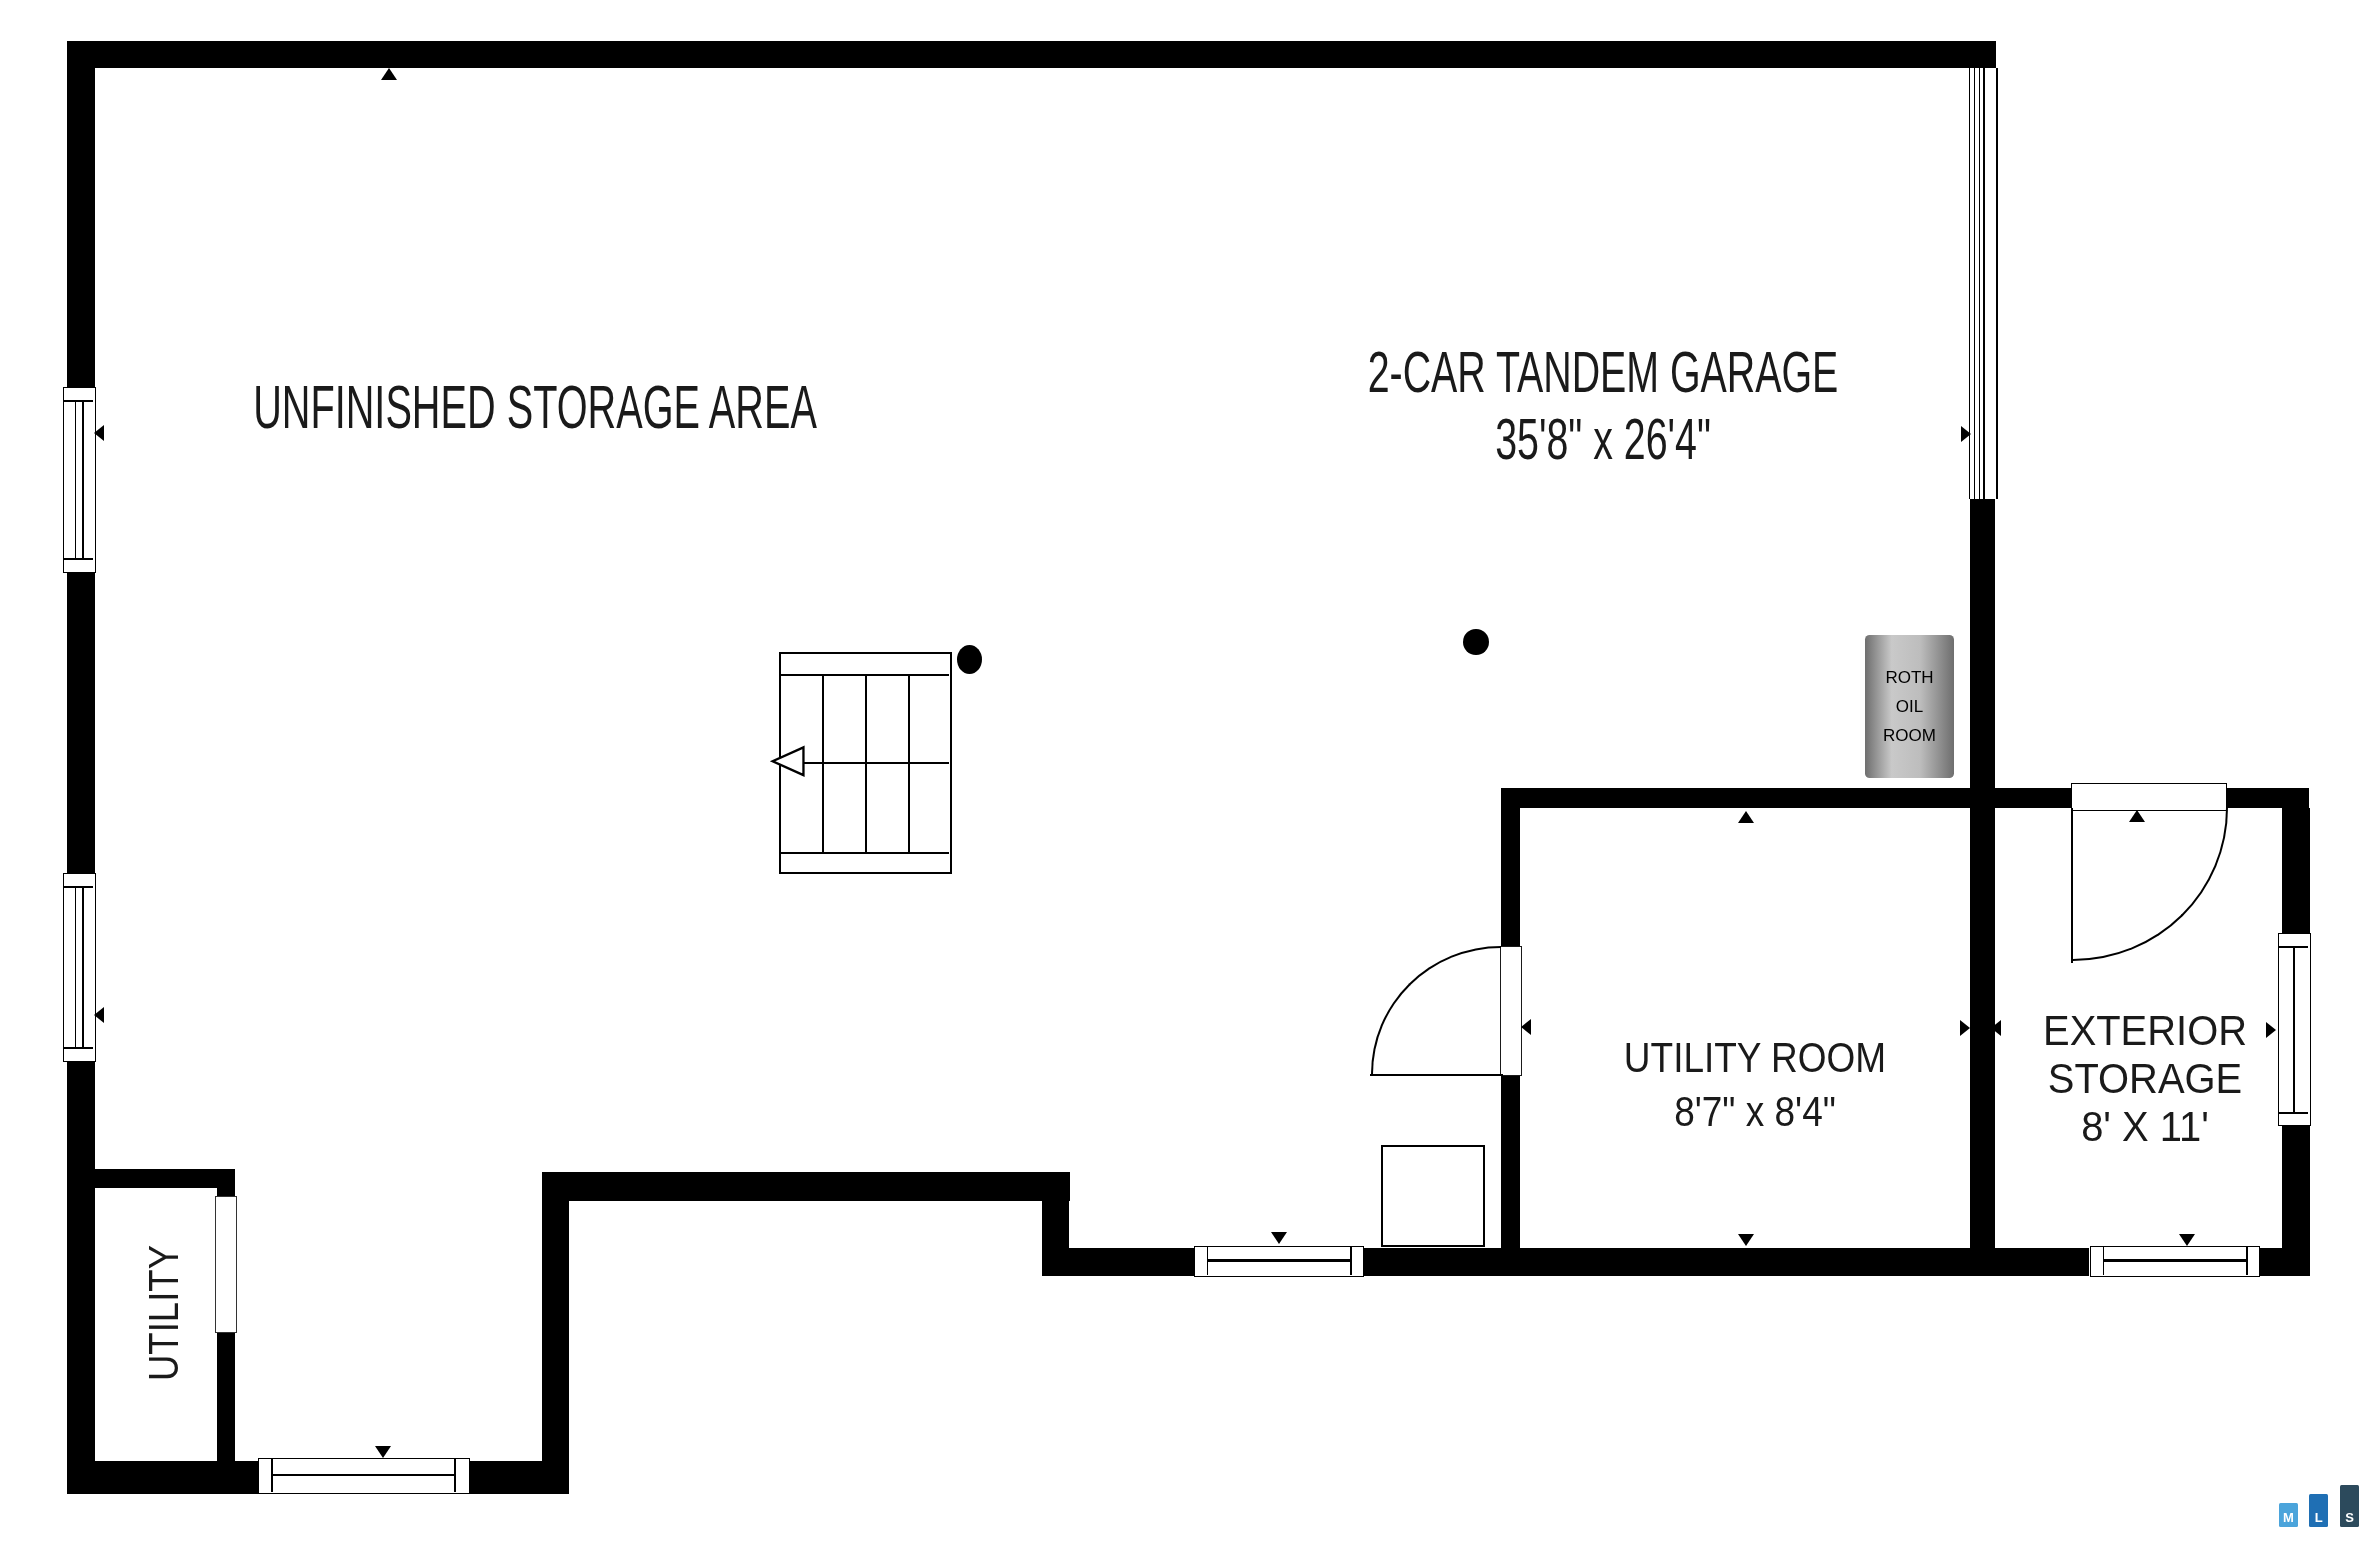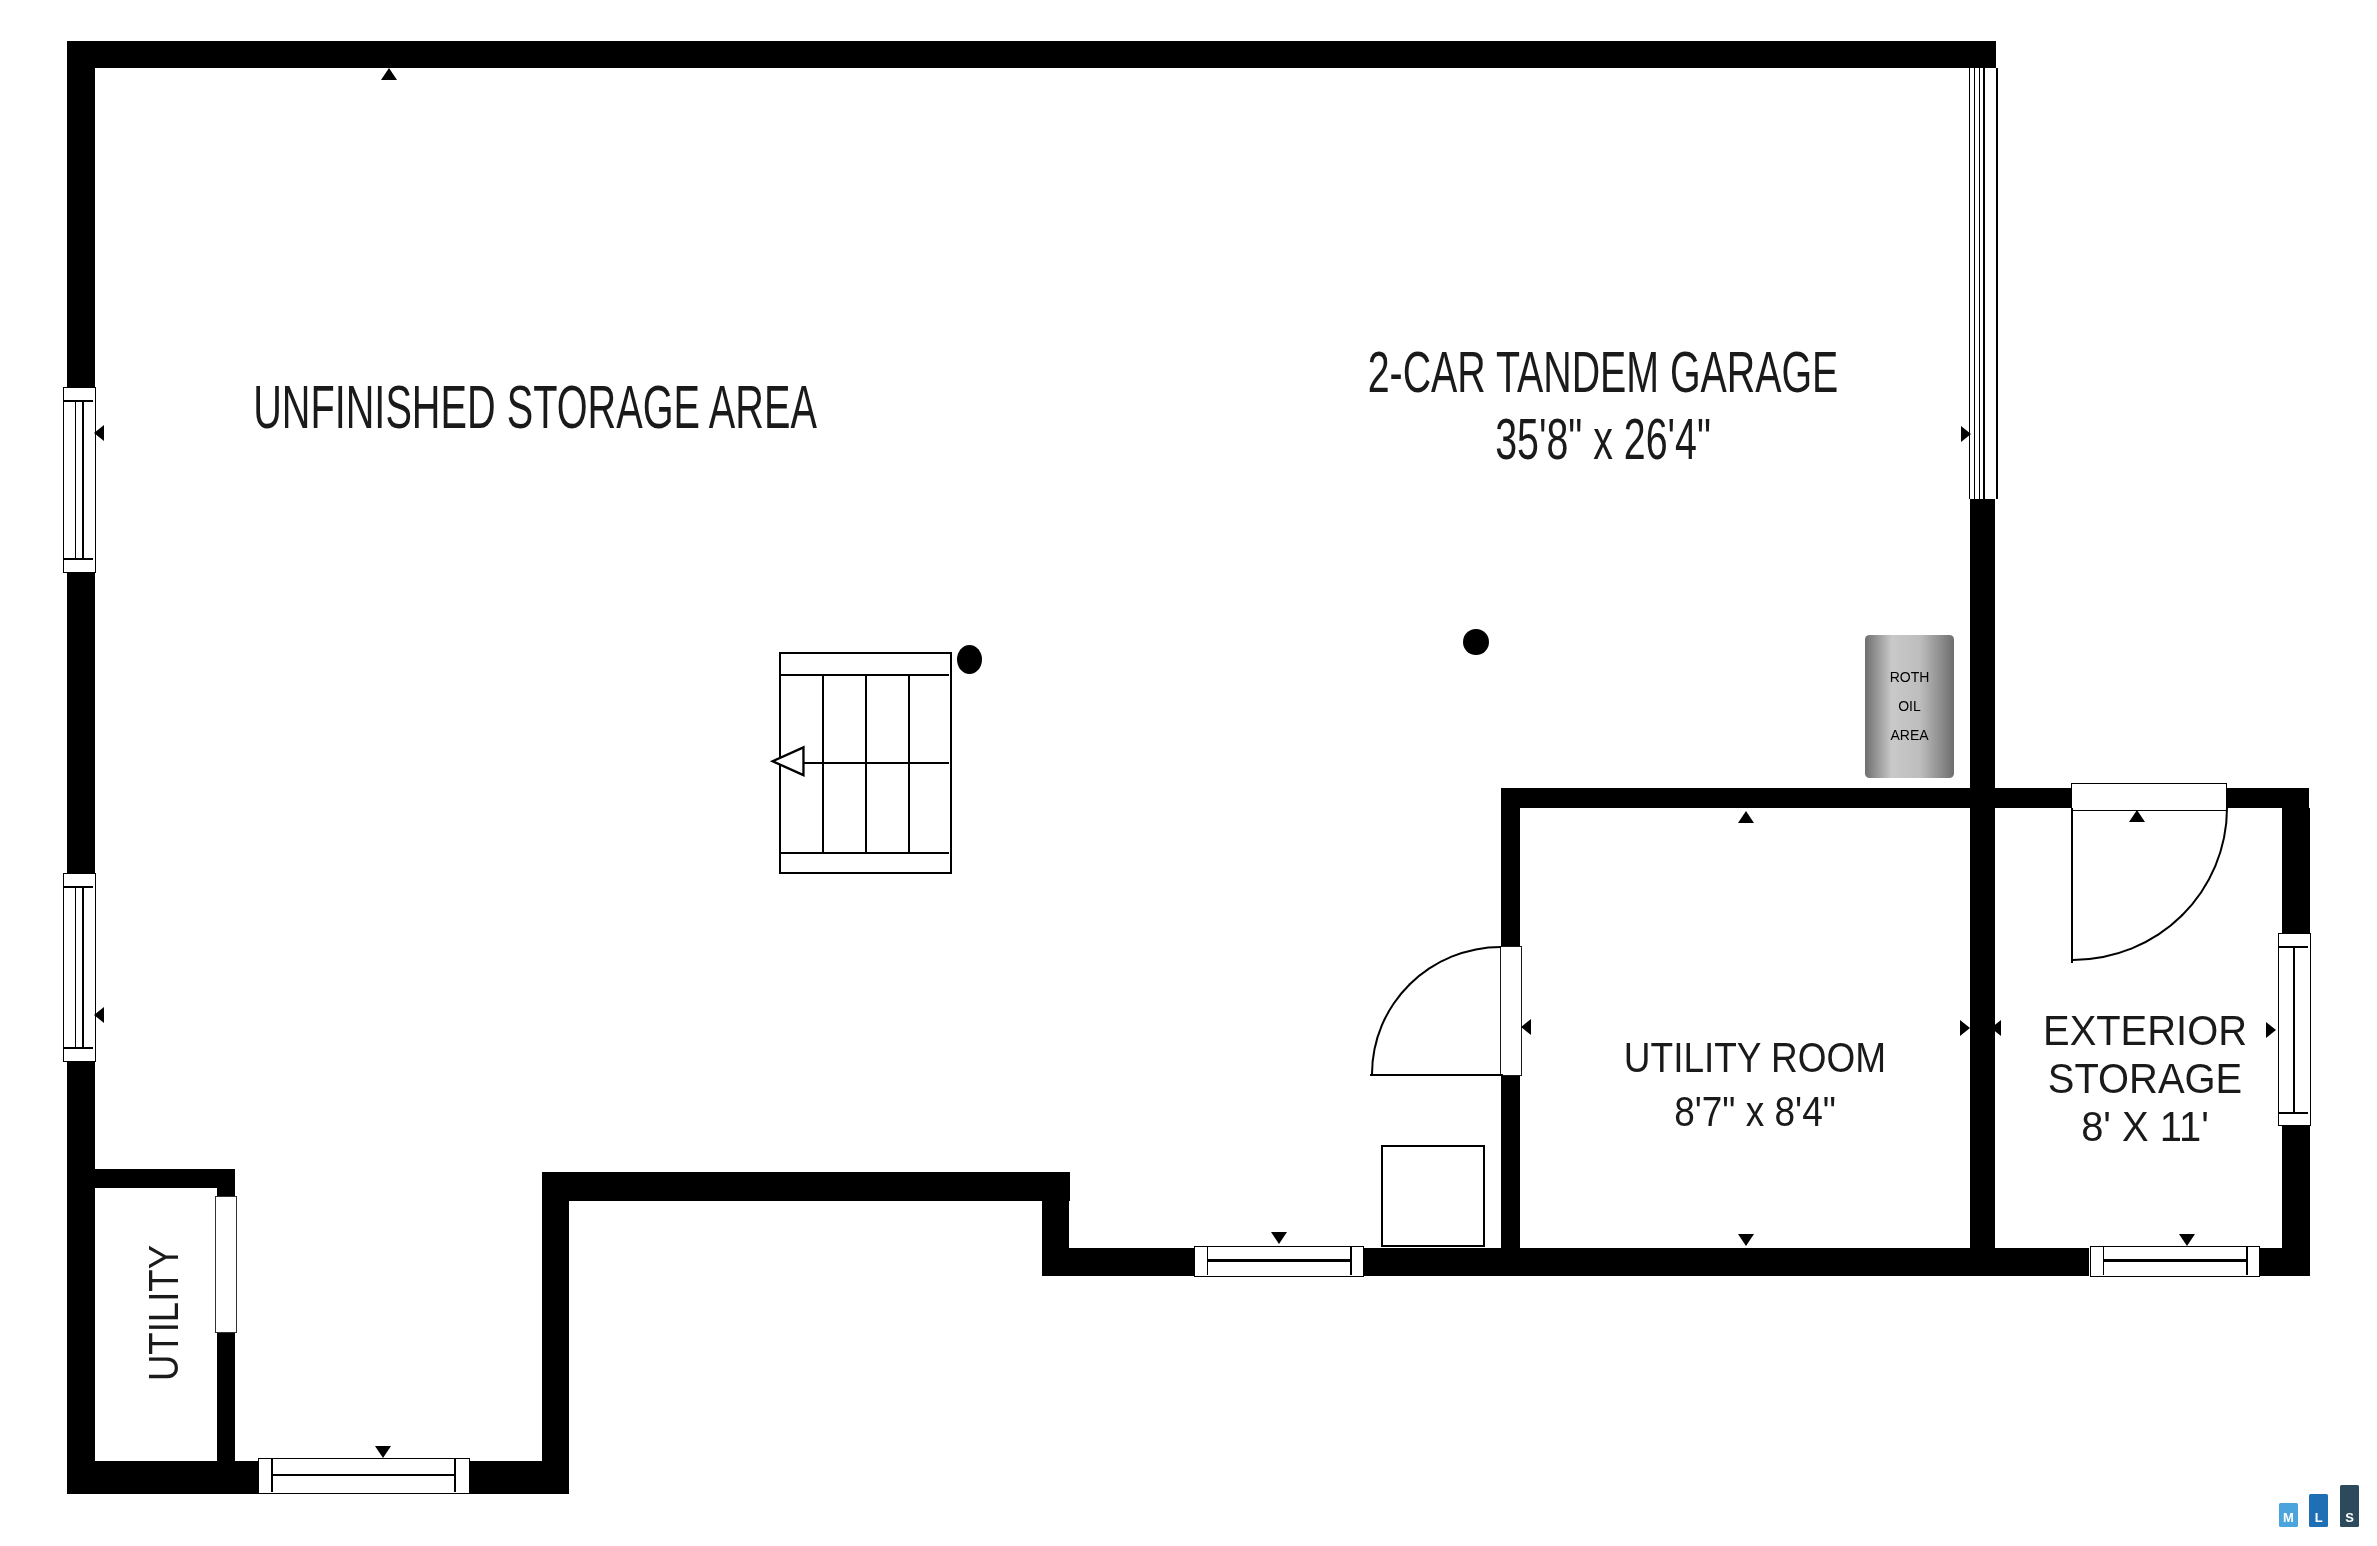--- a/index.html
+++ b/index.html
@@ -19,21 +19,21 @@
   .tri{position:absolute;width:0;height:0;}
   .tri.up{border-left:8.5px solid transparent;border-right:8.5px solid transparent;border-bottom:12.4px solid #000;}
   .tri.down{border-left:8.5px solid transparent;border-right:8.5px solid transparent;border-top:12.4px solid #000;}
   .tri.left{border-top:8.5px solid transparent;border-bottom:8.5px solid transparent;border-right:10px solid #000;}
   .tri.right{border-top:8.5px solid transparent;border-bottom:8.5px solid transparent;border-left:10px solid #000;}
   .label{position:absolute;color:#1a1a1a;white-space:nowrap;text-align:center;}
   .stairs{position:absolute;border:2.3px solid #000;background:#fff;box-sizing:border-box;}
   .sline{position:absolute;background:#000;}
   .tank{position:absolute;background:linear-gradient(90deg,#6e6e6e 0%,#c9c9c9 30%,#bdbdbd 62%,#6e6e6e 100%);
         border-radius:4.6px;display:flex;flex-direction:column;align-items:center;justify-content:center;
-        font-size:14px;line-height:29px;color:#000;text-align:center;}
+        font-size:17px;line-height:29px;color:#000;text-align:center;}
   .gdoor{position:absolute;background:#fff;border-left:1.5px solid #000;border-right:2.3px solid #000;box-sizing:border-box;}
   .logo-text{position:absolute;font-size:60px;line-height:1;letter-spacing:10.8px;color:#ffffff;
              -webkit-text-stroke:1.5px #9aa0a3;font-weight:400;}
   .badge{position:absolute;display:flex;align-items:flex-end;justify-content:center;
          color:#fff;font-weight:bold;font-size:13px;padding-bottom:2.3px;box-sizing:border-box;border-radius:1.5px;}
 </style>
 </head>
 <body>
 
 <div id="plan">
@@ -126,21 +126,21 @@
   <svg class="abs" style="left:768px;top:745px;" width="37" height="32.5" viewBox="0 0 48 42">
     <polygon points="46,3 6,21 46,39" fill="#ffffff" stroke="#000000" stroke-width="3"></polygon>
   </svg>
 
   <div class="dot" style="left:957px;top:645px;width:25px;height:29px;"></div>
   <div class="dot" style="left:1463px;top:629px;width:25.5px;height:26px;"></div>
 
   <div class="tank" style="left:1865px;top:635px;width:89px;height:143px;">
     <span>ROTH</span>
     <span>OIL</span>
-    <span>AREA</span>
+    <span>ROOM</span>
   </div>
 
   <div class="tri up" style="left:381px;top:68px;"></div>
   <div class="tri left" style="left:94px;top:425px;"></div>
   <div class="tri left" style="left:94px;top:1007px;"></div>
   <div class="tri right" style="left:1961px;top:426px;"></div>
   <div class="tri left" style="left:1521px;top:1019px;"></div>
   <div class="tri up" style="left:1738px;top:811px;"></div>
   <div class="tri down" style="left:1738px;top:1234px;"></div>
   <div class="tri up" style="left:2129px;top:810px;"></div>

